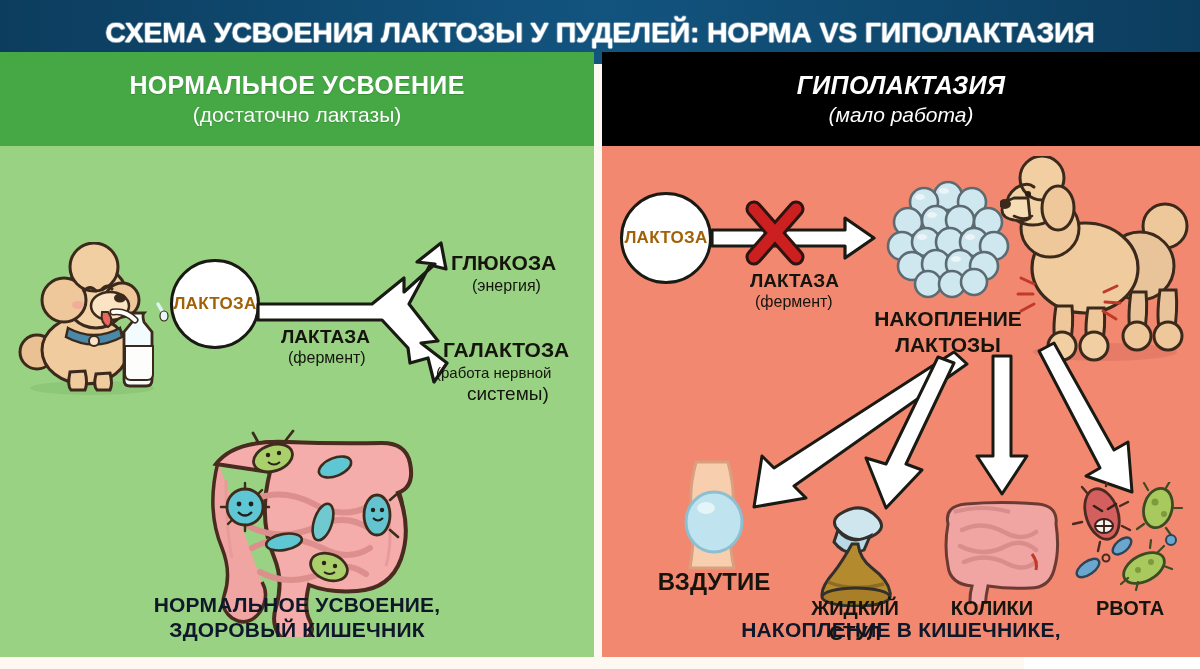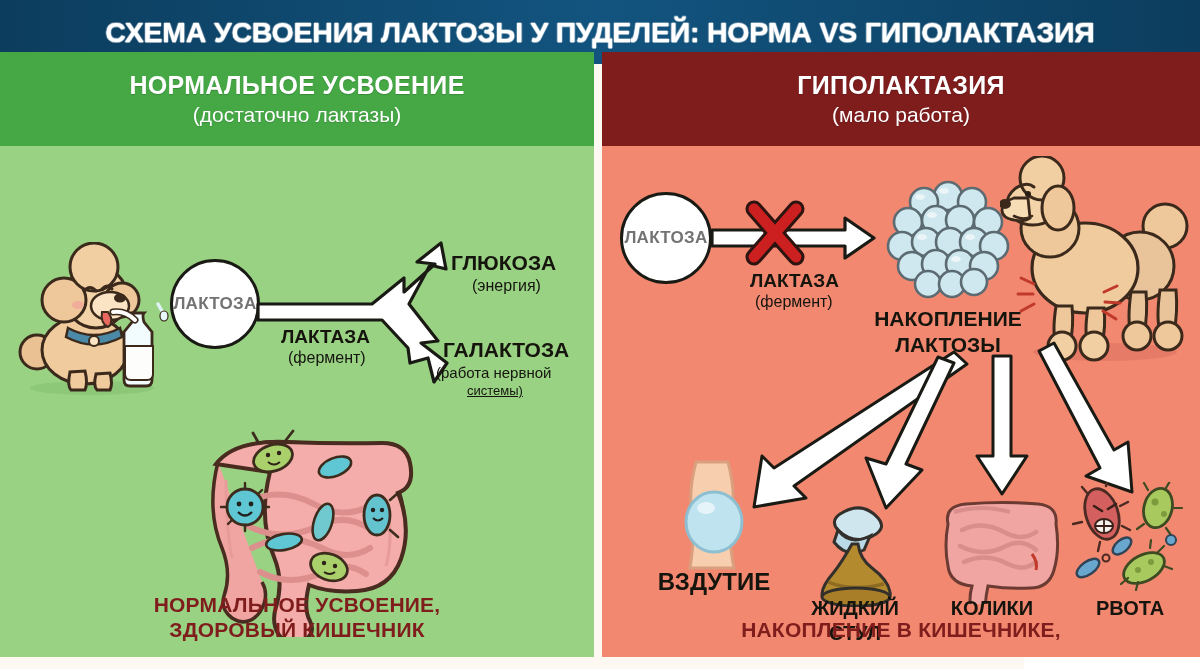--- a/index.html
+++ b/index.html
@@ -34,49 +34,49 @@
     position: absolute; left: 594px; top: 64px; width: 8px; height: 605px;
     background: #fdf8f2;
   }
 
   .panel-head {
     position: absolute; left: 0; top: 0; width: 100%; height: 94px;
     display: flex; flex-direction: column;
     align-items: center; justify-content: center;
   }
   .panel-head.green { background: #45a845; }
-  .panel-head.red   { background: #7f1d1d; }
+  .panel-head.red   { background: #000000; font-style: italic; }
   .panel-head h2 {
     font-size: 25px; font-weight: bold; color: #ffffff; letter-spacing: .3px;
     text-shadow: 0 1px 1px rgba(0,0,0,.18);
   }
   .panel-head .sub {
     font-size: 21px; color: #ffffff; margin-top: 3px;
     text-shadow: 0 1px 1px rgba(0,0,0,.15);
   }
 
   .footer-text {
     position: absolute; left: 0; bottom: 14px; width: 100%;
     text-align: center; font-size: 21px; font-weight: bold;
-    color: #7f1d1d; line-height: 1.22; letter-spacing: .2px;
+    color: #0f172a; line-height: 1.22; letter-spacing: .2px;
   }
   .footer-text .l2 { display: block; text-align: center; }
 
   
   .lbl       { position: absolute; color: #15150e; font-weight: bold; white-space: nowrap; }
   .lbl-sub   { position: absolute; color: #15150e; white-space: nowrap; }
   .ctr       { text-align: center; transform: translateX(-50%); }
 
   
   .mol-circle {
     position: absolute; border-radius: 50%;
     background: #ffffff; border: 3.5px solid #1a1a14;
     display: flex; align-items: center; justify-content: center;
   }
-  .mol-circle span { font-size: 17px; font-weight: bold; color: #737373; letter-spacing: .3px; }
+  .mol-circle span { font-size: 17px; font-weight: bold; color: #a16207; letter-spacing: .3px; }
 
   svg.layer { position: absolute; left: 0; top: 0; overflow: visible; }
   .ill { position: absolute; }
 </style>
 </head>
 <body>
 
 <div id="infographic">
 
   <div class="title-bar">
@@ -143,21 +143,21 @@
     </svg>
 
     <div class="lbl" style="left:281px; top:274px; font-size:19px;">ЛАКТАЗА</div>
     <div class="lbl-sub" style="left:288px; top:297px; font-size:16px;">(фермент)</div>
 
     <div class="lbl" style="left:451px; top:199px; font-size:21px;">ГЛЮКОЗА</div>
     <div class="lbl-sub" style="left:472px; top:225px; font-size:16px;">(энергия)</div>
 
     <div class="lbl" style="left:443px; top:286px; font-size:21px;">ГАЛАКТОЗА</div>
     <div class="lbl-sub" style="left:436px; top:312px; font-size:15px;">(работа нервной</div>
-    <div class="lbl-sub" style="left:467px; top:331px; font-size:13px;text-decoration:underline;">системы)</div>
+    <div class="lbl-sub" style="left:467px; top:331px; font-size:19px;">системы)</div>
 
     <svg class="ill" style="left:190px; top:370px;" width="235" height="215" viewBox="0 0 235 215">
       <g stroke="#4a2b20" stroke-width="3.5" fill="#f0a5a2">
         <path d="M28 40 q-12 48 4 86 q10 25 2 48 q-4 13 8 22 q16 10 28-6 q10-16 2-30"></path>
         <path d="M28 40 q20-22 68-20 q52 3 96 2 q22 0 26 18 q4 20-10 26"></path>
         <path d="M208 66 q12 34 2 66 q-9 28-40 30 q-30 2-52-6"></path>
       </g>
 
       <path d="M26 42 q18-24 70-22 q50 2 96 1 q24 0 28 20 q5 24-12 30 q14 34 3 66 q-11 30-44 32
                q-28 2-48-6 q-6 24 1 36 q6 13 -6 19 q-16 7-25-5 q-8-12-3-28 q8-26-2-50 q-16-38-4-85 z" fill="#f4adaa" stroke="#4a2b20" stroke-width="4"></path>

